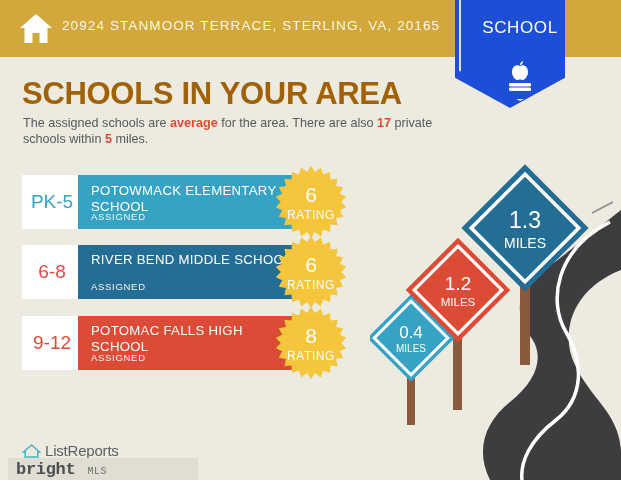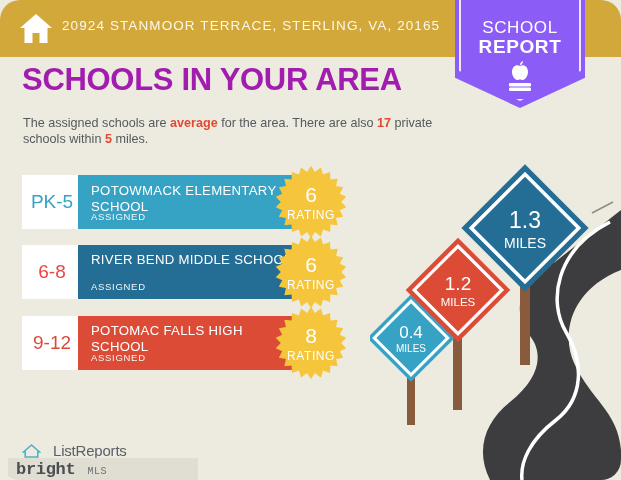--- a/index.html
+++ b/index.html
@@ -2,60 +2,60 @@
 <html><head>
 <meta charset="utf-8">
 <style>
   html,body{margin:0;padding:0;}
   body{
     width:621px;height:480px;
     background:#edeae0;
     font-family:"Liberation Sans", sans-serif;
     overflow:hidden;position:relative;
   }
-  .page{position:relative;width:621px;height:480px;overflow:hidden;background:#edeae0;border-radius:20px;}
+  .page{position:relative;width:621px;height:480px;overflow:hidden;background:#edeae0;}
 
   
   .header-bar{
     position:absolute;left:0;top:0;width:621px;height:57px;
     background:#d3a83a;
   }
   .home-icon{position:absolute;left:18px;top:12px;width:36px;height:34px;}
   .addr{
     position:absolute;left:62px;top:18px;
     color:#fbf7ec;font-size:13.5px;letter-spacing:1.1px;
     white-space:nowrap;font-weight:400;
   }
 
   
   .badge{
-    position:absolute;left:455px;top:0;width:130px;height:108px;
-    background:#8b5cf6;
+    position:absolute;left:455px;top:0;width:110px;height:108px;
+    background:#1d4ed8;
     clip-path:polygon(0 0,100% 0,100% 72%,50% 100%,0 72%);
     text-align:center;
   }
   .badge-inner{
     position:absolute;left:4px;top:0px;width:122px;height:101px;
     border:2px solid rgba(255,255,255,.85);
     border-top:none;
     clip-path:polygon(0 0,100% 0,100% 70%,50% 100%,0 70%);
     box-sizing:border-box;
   }
   .badge-t1,.badge-t2{
     position:absolute;width:130px;left:0;color:#fff;
     letter-spacing:.6px;font-weight:400;
   }
   .badge-t1{top:18px;font-size:17px;}
   .badge-t2{top:36px;font-size:19px;font-weight:700;}
   .badge-apple{position:absolute;left:50px;top:60px;width:30px;height:32px;}
 
   
   .title{
-    position:absolute;left:22px;top:62px;
-    font-size:31px;font-weight:700;color:#a21caf;letter-spacing:-0.3px;
+    position:absolute;left:22px;top:76px;
+    font-size:31px;font-weight:700;color:#a16207;letter-spacing:-0.3px;
     white-space:nowrap;
   }
   .subtitle{
     position:absolute;left:23px;top:115px;width:430px;
     font-size:12.6px;color:#555a5c;line-height:16px;
   }
   .subtitle b{color:#e04a32;font-weight:700;}
 
   
   .row{position:absolute;left:22px;height:54px;}
@@ -90,21 +90,21 @@
   }
   .burst-lab{
     position:absolute;width:74px;left:0;top:43px;text-align:center;
     color:#fff;font-size:12px;letter-spacing:.6px;
   }
 
   
   .art{position:absolute;left:370px;top:150px;width:251px;height:330px;}
 
   
-  .footer-logo{position:absolute;left:22px;top:442px;display:flex;align-items:center;gap:12px;text-align:center;}
+  .footer-logo{position:absolute;left:22px;top:442px;display:flex;align-items:center;gap:4px;text-align:center;}
   .lr-text{font-size:15px;color:#5a6066;letter-spacing:-0.2px;}
   .bright{
     position:absolute;left:8px;top:458px;width:190px;height:22px;
     background:rgba(222,219,208,.92);
     display:flex;align-items:center;font-family:Liberation Mono, monospace;
   }
   .bright-b{font-size:17px;color:#4a4f52;font-weight:700;letter-spacing:-0.3px;padding-left:8px;}
   .bright-m{font-size:10px;color:#6a6f72;letter-spacing:.6px;padding-left:12px;padding-top:4px;}
   .disclaimer{
     position:absolute;left:178px;top:444px;width:370px;
@@ -120,21 +120,20 @@
   <div class="header-bar">
     <svg class="home-icon" viewBox="0 0 36 34">
       <path d="M18 2 L34 16 L29.5 16 L29.5 31 L21.5 31 L21.5 21 L14.5 21 L14.5 31 L6.5 31 L6.5 16 L2 16 Z" fill="#ffffff"></path>
     </svg>
     <div class="addr">20924 STANMOOR TERRACE, STERLING, VA, 20165</div>
   </div>
 
   <div class="badge">
     <div class="badge-inner"></div>
     <div class="badge-t1">SCHOOL</div>
-    <div class="badge-t2">REPORT</div>
     <svg class="badge-apple" viewBox="0 0 30 32">
       <path d="M15 5 c0-2 1.5-3.5 3-4 c0 2 -1 3.4 -2.2 4 z" fill="#ffffff"></path>
       <path d="M15 6 c-4 -2 -8 1 -8 6 c0 4 3 8 5.2 8 c1 0 1.6 -.6 2.8 -.6 c1.2 0 1.8 .6 2.8 .6 c2.2 0 5.2 -4 5.2 -8 c0 -5 -4 -8 -8 -6 z" fill="#ffffff"></path>
       <rect x="4" y="23" width="22" height="3.4" rx="1.2" fill="#ffffff"></rect>
       <rect x="4" y="27.6" width="22" height="3.4" rx="1.2" fill="#ffffff"></rect>
     </svg>
   </div>
 
   <div class="title">SCHOOLS IN YOUR AREA</div>
   <div class="subtitle">

